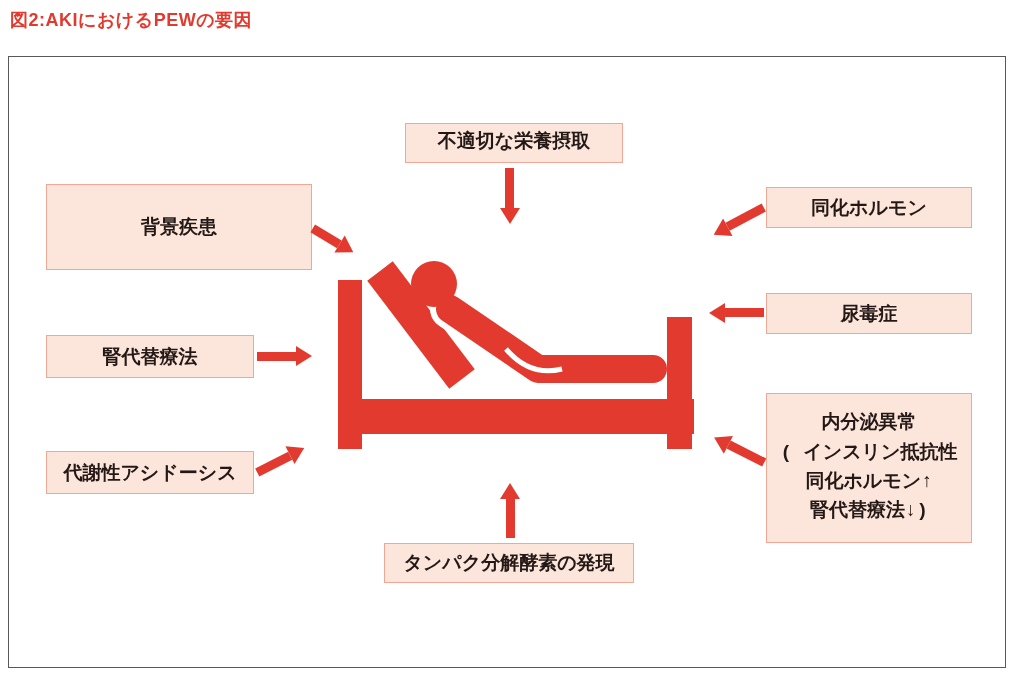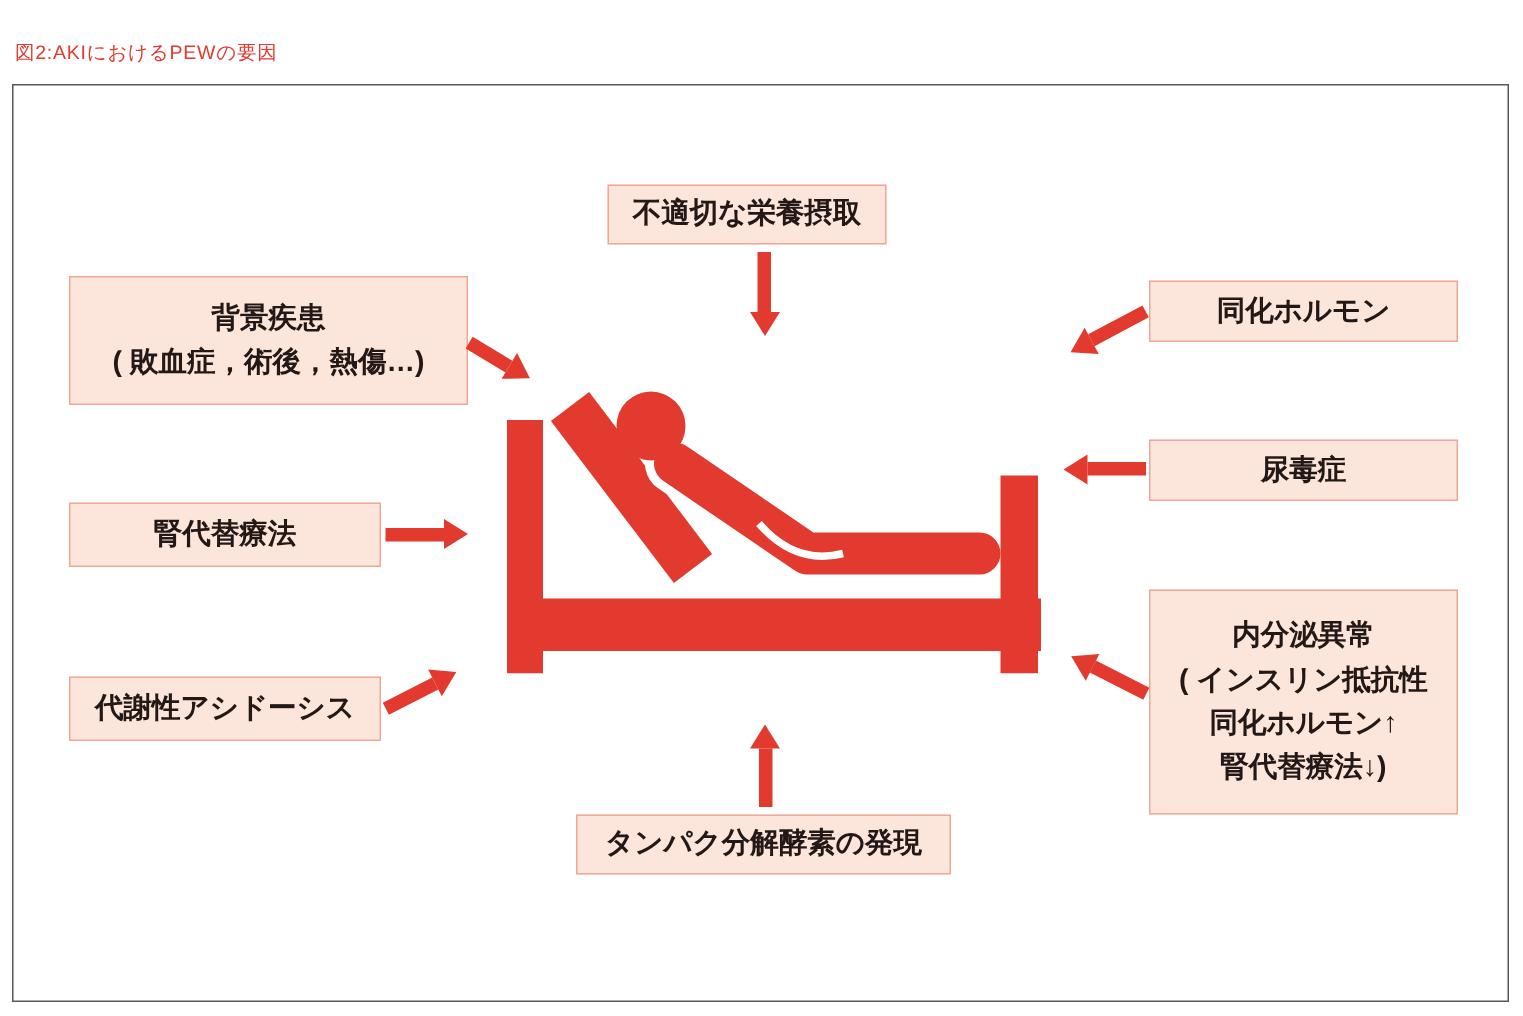--- a/index.html
+++ b/index.html
@@ -17,23 +17,23 @@
   .page {
     position: relative;
     width: 1015px;
     height: 677px;
     background: #fff;
     overflow: hidden;
   }
   .fig-title {
     position: absolute;
     left: 10px;
-    top: 26px;
-    font-size: 13px;
-    font-weight: normal;
+    top: 8px;
+    font-size: 18px;
+    font-weight: bold;
     color: var(--accent);
     letter-spacing: 0.5px;
   }
   .frame {
     position: absolute;
     left: 8px;
     top: 56px;
     width: 998px;
     height: 612px;
     border: 1.5px solid var(--frame-border);
@@ -46,27 +46,27 @@
     display: flex;
     flex-direction: column;
     align-items: center;
     justify-content: center;
     text-align: center;
     font-size: 19px;
     font-weight: bold;
     color: var(--text);
     line-height: 1.55;
   }
-  .box-nutrition          { left: 396px; top: 66px;  width: 186px; height: 40px; }
+  .box-nutrition          { left: 396px; top: 66px;  width: 218px; height: 40px; font-family: Liberation Mono, monospace; }
   .box-background-disease { left: 37px;  top: 127px; width: 266px; height: 86px; align-items: center; }
   .box-cytokine           { left: 757px; top: 130px; width: 206px; height: 41px; }
   .box-uremia             { left: 757px; top: 236px; width: 206px; height: 41px; }
   .box-rrt                { left: 37px;  top: 278px; width: 208px; height: 43px; }
   .box-acidosis           { left: 37px;  top: 394px; width: 208px; height: 43px; }
-  .box-endocrine          { left: 757px; top: 336px; width: 206px; height: 150px; }
+  .box-endocrine          { left: 757px; top: 336px; width: 206px; height: 150px; font-family: Liberation Mono, monospace; }
   .box-protease           { left: 375px; top: 486px; width: 250px; height: 40px; text-align: right; }
 
   .arrow {
     position: absolute;
     display: flex;
     align-items: center;
     height: 20px;
     transform-origin: 0 50%;
   }
   .arrow .shaft { height: 9px; background: var(--accent); }
@@ -93,21 +93,20 @@
   <div class="fig-title">図2:AKIにおけるPEWの要因</div>
 
   <div class="frame">
 
     <div class="box box-nutrition">
       <div>不適切な栄養摂取</div>
     </div>
 
     <div class="box box-background-disease">
       <div>背景疾患</div>
-      <div>( 敗血症，術後，熱傷…)</div>
     </div>
 
     <div class="box box-cytokine">
       <div>同化ホルモン</div>
     </div>
 
     <div class="box box-rrt">
       <div>腎代替療法</div>
     </div>
 

